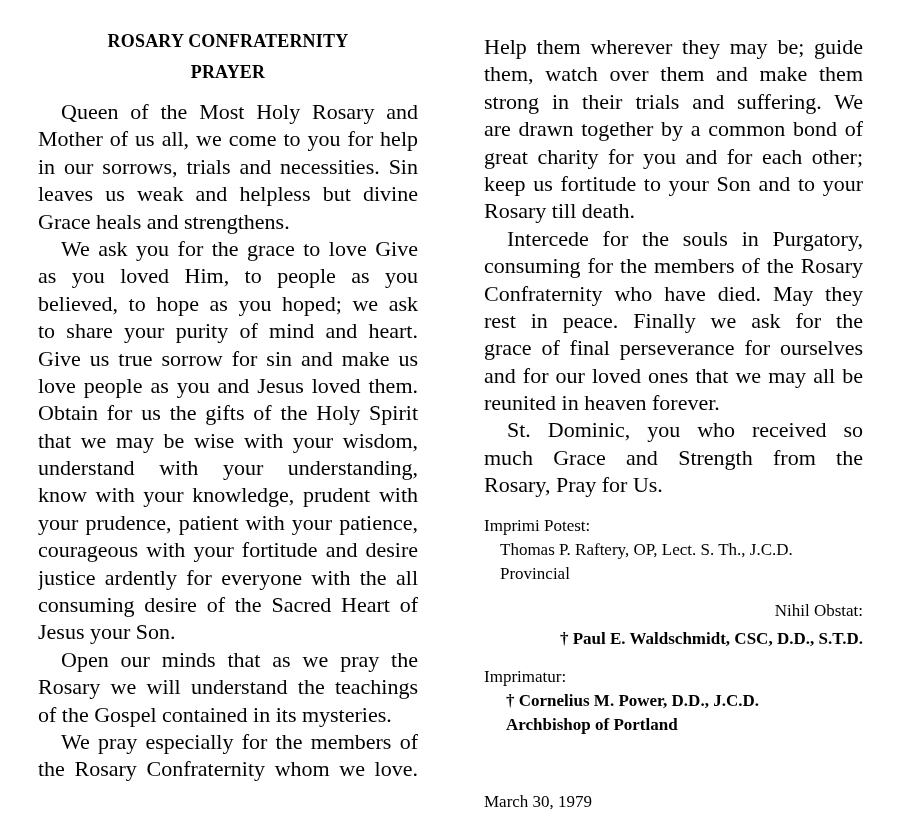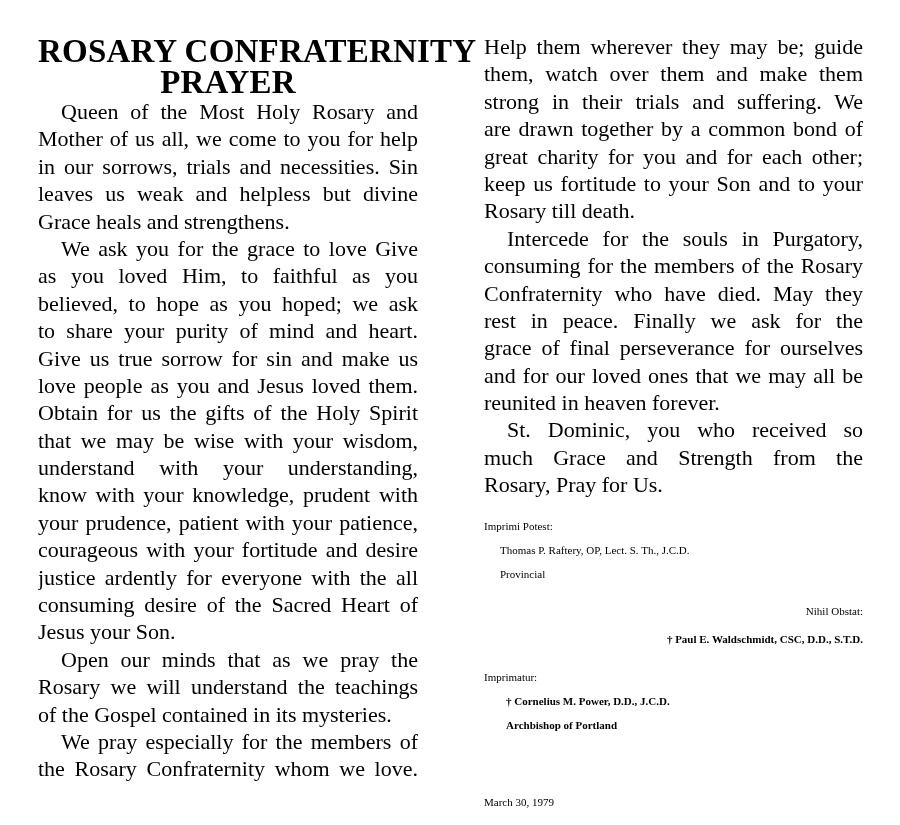--- a/index.html
+++ b/index.html
@@ -26,23 +26,23 @@
     .col-right {
       left: 484px;
       width: 379px;
     }
     .title {
       position: absolute;
       left: 0;
       width: 380px;
       text-align: center;
       font-weight: bold;
-      font-size: 33px;
+      font-size: 18px;
       line-height: 31px;
-      top: 36px;
+      top: 26px;
       letter-spacing: 0.2px;
     }
     .title .tline {
       display: block;
       white-space: nowrap;
     }
     .body-text {
       position: absolute;
       left: 0;
       width: 100%;
@@ -60,21 +60,21 @@
     .line.last {
       text-align-last: left;
     }
     .line.indent {
       padding-left: 23px;
     }
     .small {
       position: absolute;
       left: 0;
       width: 100%;
-      font-size: 11px;
+      font-size: 17px;
       line-height: 24px;
     }
     .small .row {
       display: block;
       white-space: nowrap;
       height: 24px;
     }
     .small .ind1 { padding-left: 16px; }
     .small .ind2 { padding-left: 22px; font-weight: bold; }
   </style>
@@ -92,21 +92,21 @@
     <div>
       <span class="line indent">Queen of the Most Holy Rosary and</span>
       <span class="line">Mother of us all, we come to you for help</span>
       <span class="line">in our sorrows, trials and necessities.  Sin</span>
       <span class="line">leaves us weak and helpless but divine</span>
       <span class="line last">Grace heals and strengthens.</span>
     </div>
 
     <div>
       <span class="line indent">We ask you for the grace to love Give</span>
-      <span class="line">as you loved Him, to faithful as you</span>
+      <span class="line">as you loved Him, to people as you</span>
       <span class="line">believed, to hope as you hoped; we ask</span>
       <span class="line">to share your purity of mind and heart.</span>
       <span class="line">Give us true sorrow for sin and make us</span>
       <span class="line">love people as you and Jesus loved them.</span>
       <span class="line">Obtain for us the gifts of the Holy Spirit</span>
       <span class="line">that we may be wise with your wisdom,</span>
       <span class="line">understand with your understanding,</span>
       <span class="line">know with your knowledge, prudent with</span>
       <span class="line">your prudence, patient with your patience,</span>
       <span class="line">courageous with your fortitude and desire</span>

